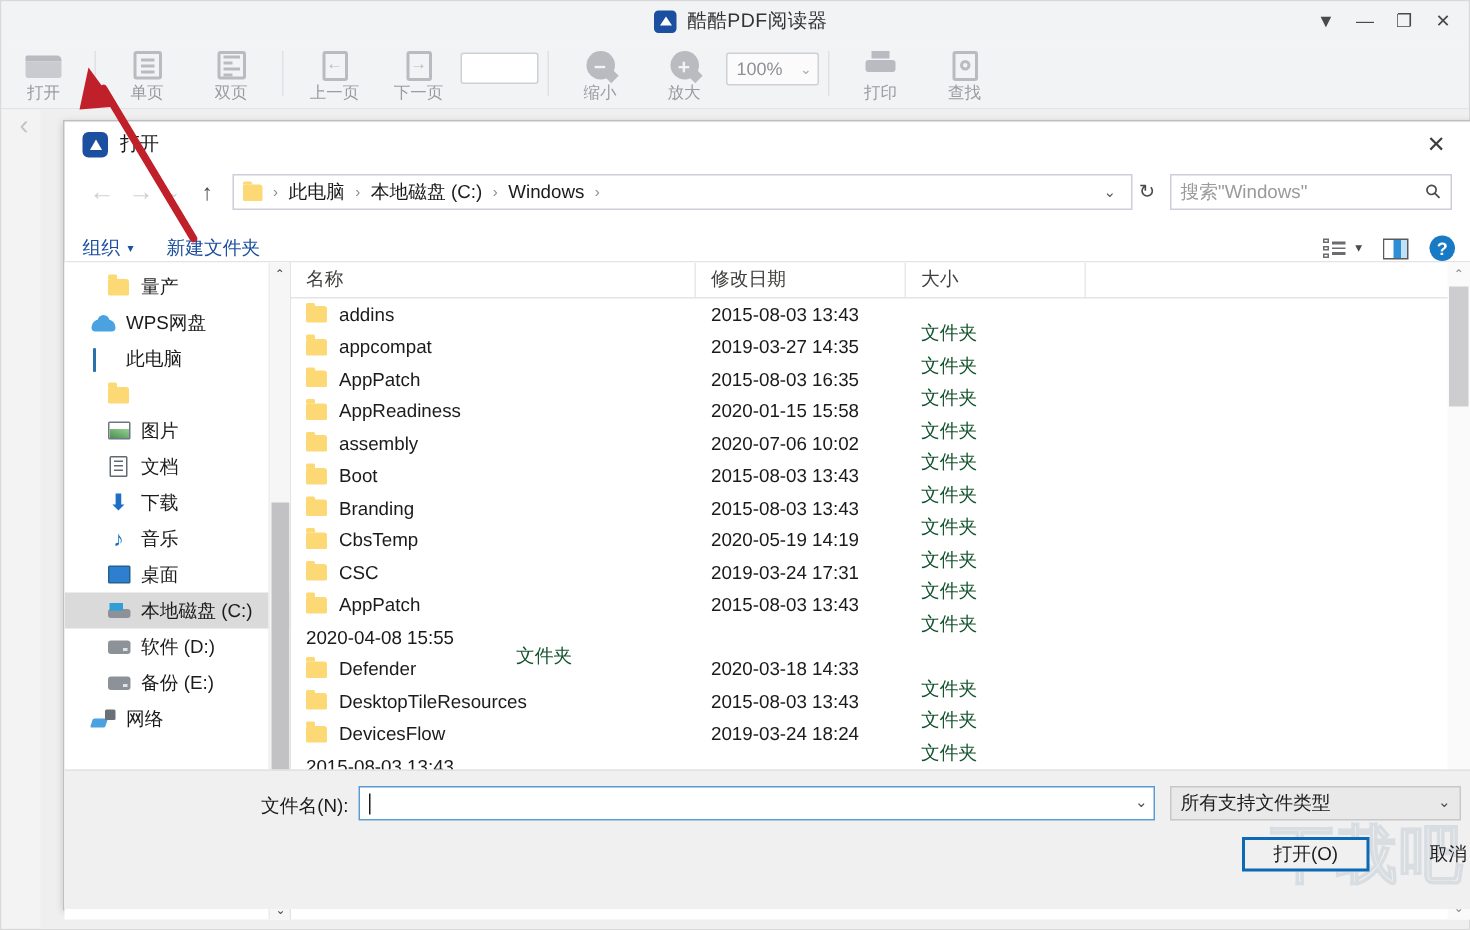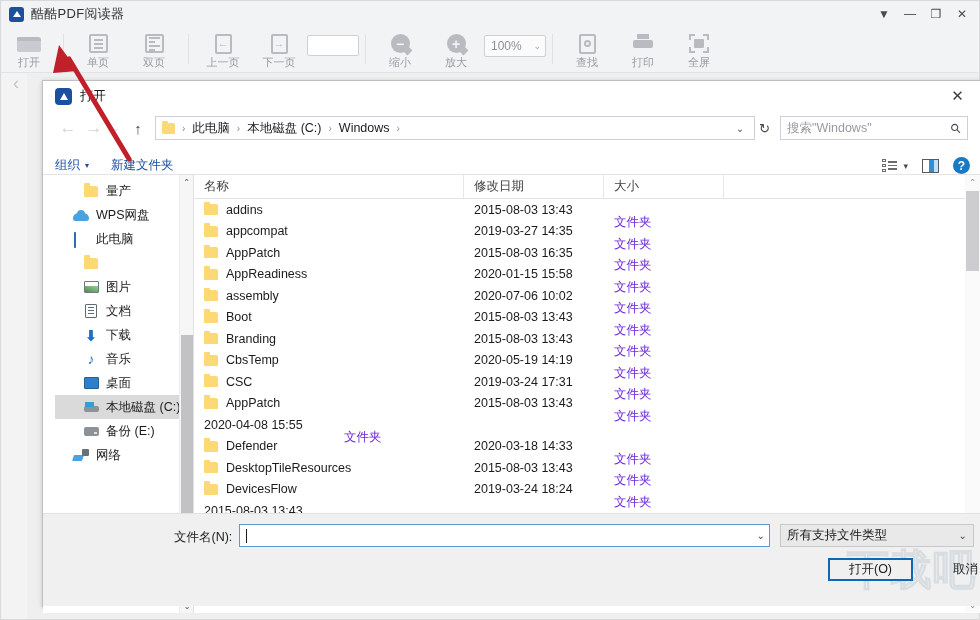--- a/index.html
+++ b/index.html
@@ -14,21 +14,21 @@
   #app-window {
     position: absolute; left: 0; top: 0;
     width: 980px; height: 620px;
     background: #f7f7f7;
     border: 1px solid #d9d9d9;
   }
 
   #app-titlebar {
     position: absolute; left: 0; top: 0; width: 978px; height: 26px;
     background: #f2f3f5;
-    display: flex; align-items: center;
+    display: flex; align-items: center; justify-content: center;
   }
   .app-logo {
     width: 15px; height: 15px; margin-left: 8px;
     border-radius: 3px; background: #1b4fa0;
     display: flex; align-items: center; justify-content: center;
   }
   .app-logo .tri {
     width: 0; height: 0;
     border-left: 4px solid transparent;
     border-right: 4px solid transparent;
@@ -179,21 +179,21 @@
   .icon-pane { width:17px; height:14px; border:1px solid #5a5a5e; display:flex; }
   .icon-pane .p1 { flex:1; background:#fff; }
   .icon-pane .p2 { width:5px; background:#2f8fd6; }
   .icon-pane .p3 { width:4px; background:#bfe0f5; }
   .icon-help { width:17px; height:17px; border-radius:50%; background:#1879c4; color:#fff;
     font-size:12px; display:flex; align-items:center; justify-content:center; font-weight:bold; }
 
   #dlg-body { position:absolute; left:0; top:94px; right:0; height:438px; display:flex; }
 
   
-  #dlg-sidebar { width:150px; position:relative; background:#fff; overflow:hidden;padding-left:12px; }
+  #dlg-sidebar { width:150px; position:relative; background:#fff; overflow:hidden; }
   .side-item { height:24px; display:flex; align-items:center; padding-left:18px; font-size:12.5px; color:#1b1b1b; gap:7px; }
   .side-item.indent1 { padding-left:28px; }
   .side-item.selected { background:#dadada; }
   .si-ico { width:16px; height:16px; display:flex; align-items:center; justify-content:center; flex-shrink:0; }
   .ico-folder { width:14px; height:11px; background:#fcd975; border-radius:1px 2px 1px 1px; position:relative; }
   .ico-folder::before { content:''; position:absolute; left:0; top:-2.5px; width:6px; height:3px; background:#fcd975; border-radius:1px 1px 0 0; }
   .ico-cloud { width:16px; height:11px; position:relative; }
   .ico-cloud::before { content:''; position:absolute; left:0; bottom:0; width:16px; height:8px; background:#4aa3e0; border-radius:8px 8px 4px 4px; }
   .ico-cloud::after { content:''; position:absolute; left:4px; top:0; width:8px; height:8px; background:#4aa3e0; border-radius:50%; }
   .ico-pc { width:15px; height:13px; }
@@ -236,21 +236,21 @@
     align-items:center; border-right:1px solid #e8e8ea; }
   .fl-c-name { width:270px; position:relative; }
   .fl-c-date { width:140px; }
   .fl-c-type { width:120px; }
   .fl-c-size { width:120px; }
   .sort-caret { position:absolute; left:128px; top:-5px; font-size:10px; color:#8a8a8d; }
 
   .fl-row { height:21.5px; display:flex; align-items:center; font-size:12.5px; color:#1b1b1b; }
   .fl-name { width:270px; display:flex; align-items:center; gap:8px; padding-left:10px; }
   .fl-date { width:140px; padding-left:10px; color:#1b1b1b; }
-  .fl-type { width:120px; padding-left:10px; color:#6d28d9;margin-top:26px; }
+  .fl-type { width:120px; padding-left:10px; color:#14532d;margin-top:26px; }
   .fl-size { width:120px; padding-left:10px; }
 
   #fl-scroll { position:absolute; right:0; top:0; width:15px; height:100%; background:#fafafa; }
   #fl-scroll .sb-up, #fl-scroll .sb-dn { height:15px; display:flex; align-items:center; justify-content:center;
     font-size:8px; color:#8a8a8d; }
   #fl-scroll .sb-thumb { position:absolute; left:1px; top:16px; width:13px; height:80px; background:#cdcdcf; }
 
   
   #dlg-footer { position:absolute; left:0; bottom:0; width:937px; height:93px; background:#f0f0f0;
     border-top:1px solid #e2e2e4; }
@@ -367,46 +367,34 @@
     </div>
 
     <div id="zoom-select">
       <span>100%</span>
       <span class="cv">⌄</span>
     </div>
     <div class="tb-sep"></div>
 
     <div class="tb-item">
       <div class="tb-ico">
+          <span class="icon-print"></span>
+        </div>
+      <div class="tb-label">打印</div>
+    </div>
+
+    <div class="tb-item">
+      <div class="tb-ico">
           <span class="icon-find">
             <span class="mg"></span>
           </span>
         </div>
       <div class="tb-label">查找</div>
     </div>
 
-    <div class="tb-item">
-      <div class="tb-ico">
-          <span class="icon-print"></span>
-        </div>
-      <div class="tb-label">打印</div>
-    </div>
-
-    <div class="tb-item">
-      <div class="tb-ico">
-        <span class="icon-full">
-            <i class="corner c1"></i>
-            <i class="corner c2"></i>
-            <i class="corner c3"></i>
-            <i class="corner c4"></i>
-            <i class="sq"></i>
-          </span>
-      </div>
-      <div class="tb-label">全屏</div>
-    </div>
   </div>
 
   <div id="app-content">
     <div id="app-back-arrow">‹</div>
     <div id="app-page-area"></div>
   </div>
 
   <div id="open-dialog">
 
     <div id="dlg-titlebar">
@@ -539,20 +527,26 @@
           <span>桌面</span>
         </div>
 
         <div class="side-item indent1 selected">
           <span class="si-ico">
               <i class="ico-drivec"></i>
             </span>
           <span>本地磁盘 (C:)</span>
         </div>
 
+        <div class="side-item indent1">
+          <span class="si-ico">
+              <i class="ico-drive"></i>
+            </span>
+          <span>软件 (D:)</span>
+        </div>
 
         <div class="side-item indent1">
           <span class="si-ico">
               <i class="ico-drive"></i>
             </span>
           <span>备份 (E:)</span>
         </div>
 
         <div class="side-item">
           <span class="si-ico">

